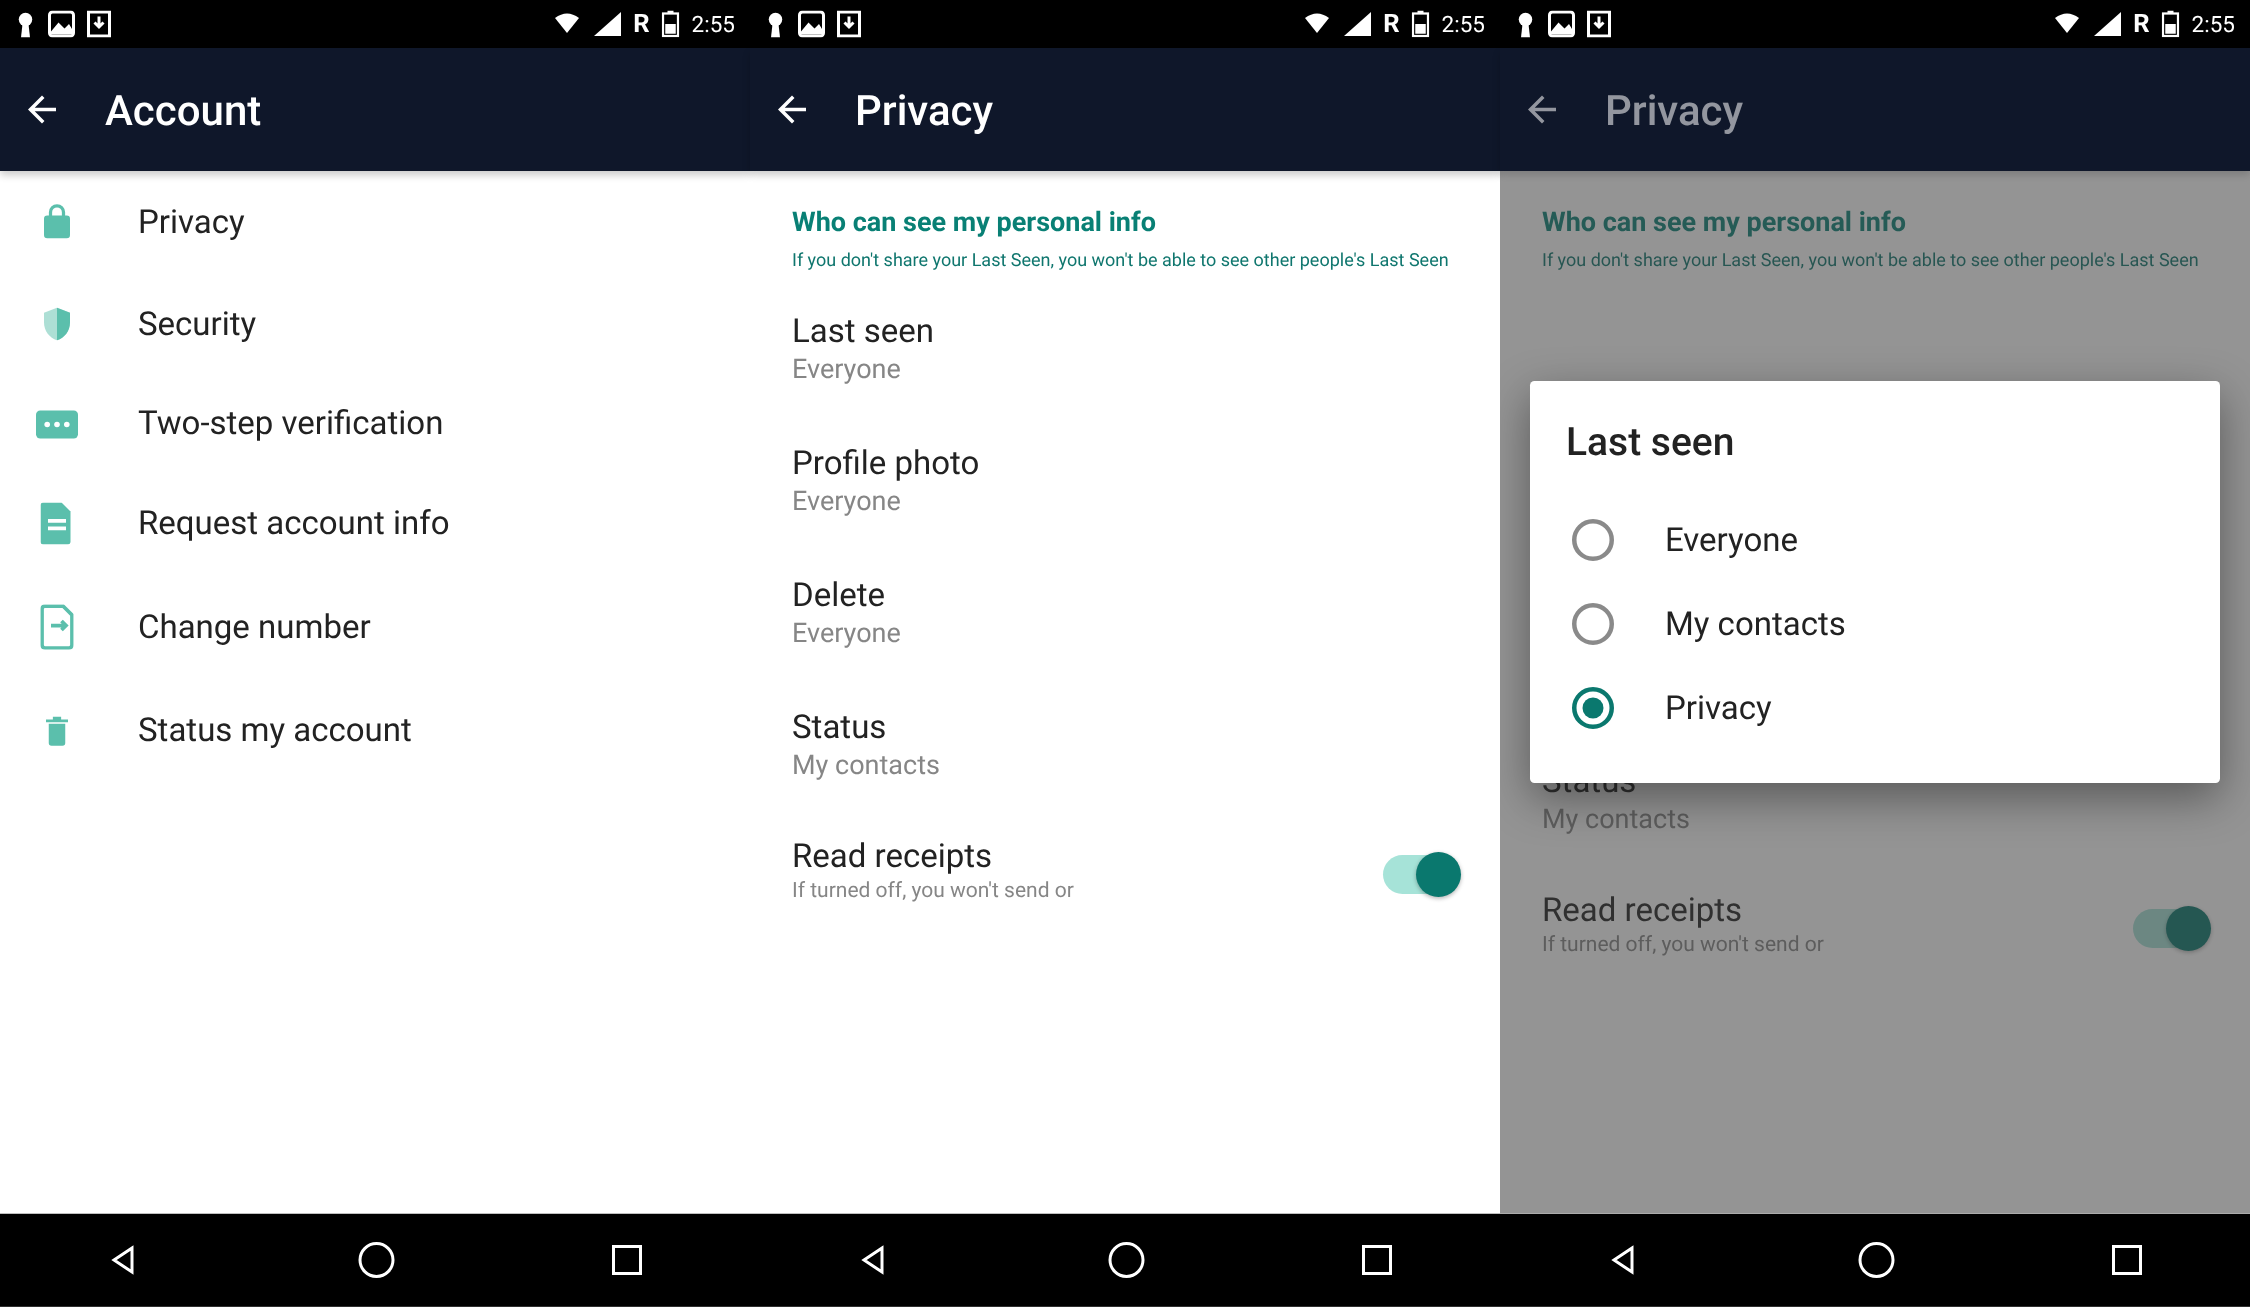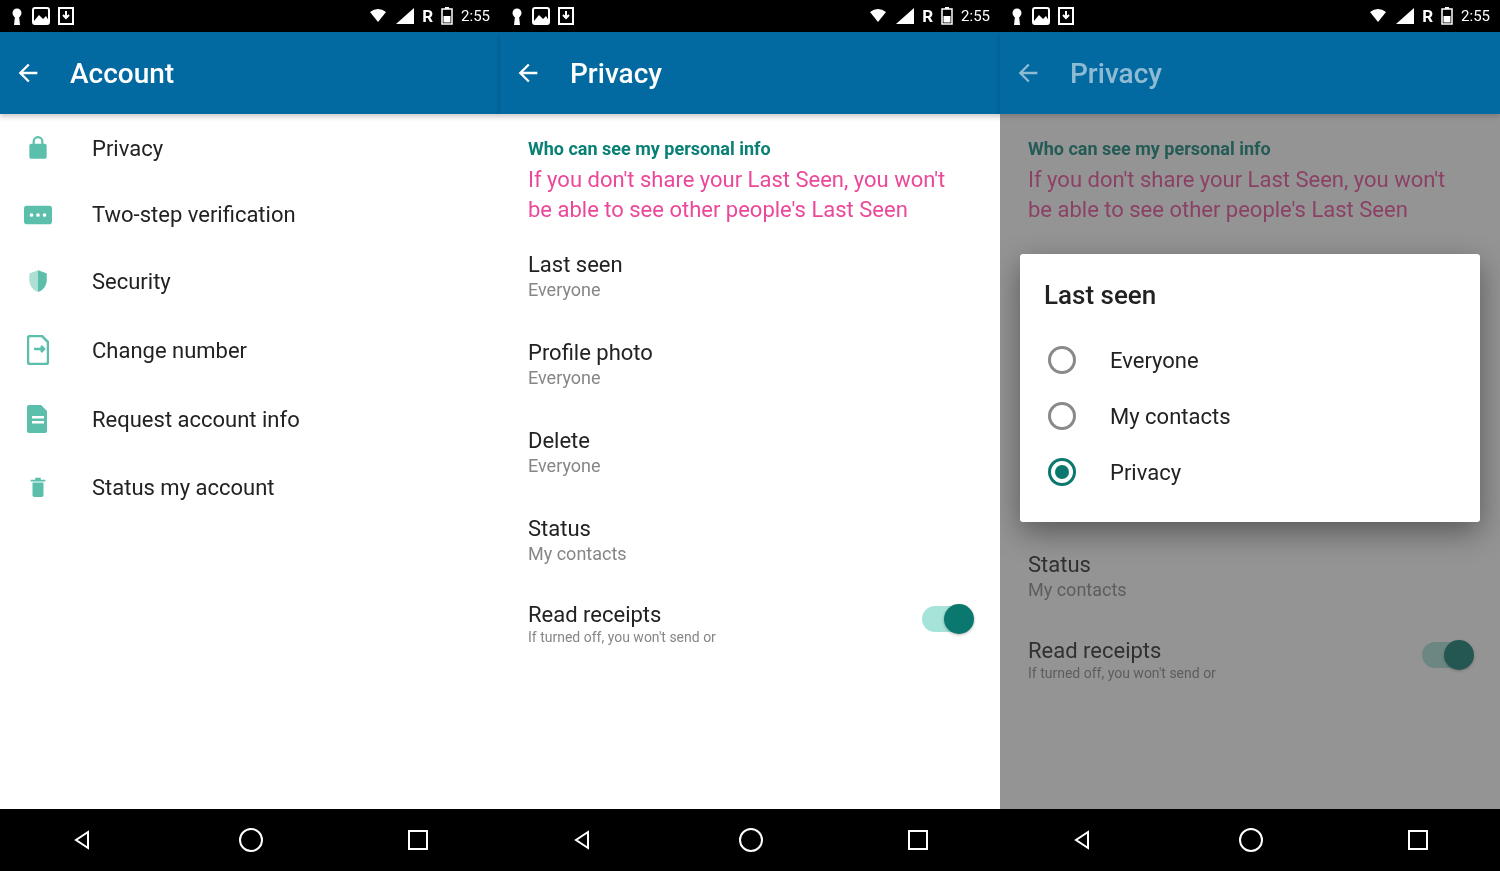--- a/index.html
+++ b/index.html
@@ -1,33 +1,33 @@
 <!DOCTYPE html>
 <html><head>
   <meta charset="utf-8">
   <style>
     * { margin:0; padding:0; box-sizing:border-box; font-family:Roboto, Arial, sans-serif; }
     body { background:#000; display:flex; width:1500px; height:871px; }
     .panel { width:500px; height:871px; display:flex; flex-direction:column; position:relative; background:#fff; }
     .status-bar { height:32px; background:#000; color:#fff; display:flex; align-items:center; justify-content:space-between; padding:0 10px; font-size:15px; }
     .status-left, .status-right { display:flex; align-items:center; gap:8px; }
     .status-right .r { font-weight:700; font-size:17px;}
-    .app-bar { height:82px; background:#0369a1; display:flex; align-items:center; padding:0 14px; gap:28px; box-shadow:0 3px 5px rgba(0,0,0,0.2); position:relative; z-index:2;}
+    .app-bar { height:82px; background:#0f172a; display:flex; align-items:center; padding:0 14px; gap:28px; box-shadow:0 3px 5px rgba(0,0,0,0.2); position:relative; z-index:2;}
     .app-bar .back { color:#fff; }
     .app-bar .title { color:#fff; font-size:28px; font-weight:500;}
     .content { flex:1; background:#fff; overflow:hidden; position:relative;}
     .section-header { color:#098075; font-size:18px; font-weight:700; padding:24px 28px 6px 28px; }
-    .section-desc { color:#ec4899; font-size:22px; padding:0 28px 8px 28px; line-height:1.35;}
+    .section-desc { color:#0f766e; font-size:12px; padding:0 28px 8px 28px; line-height:1.35;}
     .list-item { display:flex; align-items:center; padding:20px 24px; gap:40px; cursor:pointer;}
     .list-item .icon { width:28px; display:flex; align-items:center; justify-content:center; color:#5bbfac;}
     .list-item .label { font-size:22px; color:#222;}
     .setting-item { padding:20px 28px; cursor:pointer;}
     .setting-item .s-title { font-size:22px; color:#222;}
     .setting-item .s-value { font-size:18px; color:#868686; margin-top:2px;}
-    .toggle-row { display:flex; align-items:flex-start; justify-content:space-between; padding:18px 28px 6px 28px;}
+    .toggle-row { display:flex; align-items:center; justify-content:space-between; padding:18px 28px 6px 28px;}
     .toggle-text .s-title { font-size:22px; color:#222;}
     .toggle-text .s-value { font-size:14px; color:#868686; margin-top:2px;}
     .switch { width:50px; height:26px; background:#a6e3d8; border-radius:13px; position:relative; flex-shrink:0; margin-top:4px;}
     .switch::after { content:""; position:absolute; right:-2px; top:-2px; width:30px; height:30px; background:#0a786e; border-radius:50%; box-shadow:0 1px 3px rgba(0,0,0,0.3);}
     .nav-bar { height:62px; background:#000; display:flex; align-items:center; justify-content:space-around; color:#fff;}
     .overlay { position:absolute; inset:0; background:rgba(60,60,60,0.55); z-index:5;}
     .dialog { position:absolute; left:20px; right:20px; top:140px; background:#fff; border-radius:3px; box-shadow:0 10px 30px rgba(0,0,0,0.4); z-index:6; padding:26px 24px 22px 24px;}
     .dialog .dlg-title { font-size:26px; font-weight:500; color:#222; margin-bottom:22px;}
     .dialog .opt { display:flex; align-items:center; gap:34px; padding:14px 4px; cursor:pointer;}
     .dialog .radio { width:28px; height:28px; border:3px solid #8a8a8a; border-radius:50%; display:flex; align-items:center; justify-content:center;}
@@ -96,56 +96,56 @@
     <div class="list-item">
       <span class="icon">
           <svg width="26" height="28" viewBox="0 0 24 24">
             <path fill="#5bbfac" d="M18 8h-1V6a5 5 0 0 0-10 0v2H6a2 2 0 0 0-2 2v10a2 2 0 0 0 2 2h12a2 2 0 0 0 2-2V10a2 2 0 0 0-2-2zM9 6a3 3 0 1 1 6 0v2H9z"></path>
           </svg>
         </span>
       <span class="label">Privacy</span>
     </div>
     <div class="list-item">
       <span class="icon">
+          <svg width="26" height="28" viewBox="0 0 24 24">
+            <path fill="#5bbfac" d="M12 2 L4 5v6c0 5 3.4 9.6 8 11 4.6-1.4 8-6 8-11V5z" opacity="0.5"></path>
+            <path fill="#5bbfac" d="M12 2v20c4.6-1.4 8-6 8-11V5z"></path>
+          </svg>
+        </span>
+      <span class="label">Security</span>
+    </div>
+    <div class="list-item">
+      <span class="icon">
           <svg width="30" height="20" viewBox="0 0 30 20">
             <rect width="30" height="20" rx="3" fill="#5bbfac"></rect>
             <circle cx="8" cy="10" r="2" fill="#fff"></circle>
             <circle cx="15" cy="10" r="2" fill="#fff"></circle>
             <circle cx="22" cy="10" r="2" fill="#fff"></circle>
           </svg>
         </span>
       <span class="label">Two-step verification</span>
     </div>
     <div class="list-item">
       <span class="icon">
-          <svg width="26" height="28" viewBox="0 0 24 24">
-            <path fill="#5bbfac" d="M12 2 L4 5v6c0 5 3.4 9.6 8 11 4.6-1.4 8-6 8-11V5z" opacity="0.5"></path>
-            <path fill="#5bbfac" d="M12 2v20c4.6-1.4 8-6 8-11V5z"></path>
-          </svg>
-        </span>
-      <span class="label">Security</span>
-    </div>
-    <div class="list-item">
-      <span class="icon">
-          <svg width="22" height="30" viewBox="0 0 22 30">
-            <path fill="none" stroke="#5bbfac" stroke-width="2.5" d="M3 1h12l6 6v20a2 2 0 0 1-2 2H3a2 2 0 0 1-2-2V3a2 2 0 0 1 2-2z"></path>
-            <path d="M7 14h10 M14 11l3 3-3 3" stroke="#5bbfac" stroke-width="2.5" fill="none"></path>
-          </svg>
-        </span>
-      <span class="label">Change number</span>
-    </div>
-    <div class="list-item">
-      <span class="icon">
           <svg width="22" height="28" viewBox="0 0 22 28">
             <path fill="#5bbfac" d="M2 0h12l6 6v20a2 2 0 0 1-2 2H2a2 2 0 0 1-2-2V2a2 2 0 0 1 2-2z"></path>
             <rect x="5" y="11" width="12" height="2.5" fill="#fff"></rect>
             <rect x="5" y="16" width="12" height="2.5" fill="#fff"></rect>
           </svg>
         </span>
       <span class="label">Request account info</span>
+    </div>
+    <div class="list-item">
+      <span class="icon">
+          <svg width="22" height="30" viewBox="0 0 22 30">
+            <path fill="none" stroke="#5bbfac" stroke-width="2.5" d="M3 1h12l6 6v20a2 2 0 0 1-2 2H3a2 2 0 0 1-2-2V3a2 2 0 0 1 2-2z"></path>
+            <path d="M7 14h10 M14 11l3 3-3 3" stroke="#5bbfac" stroke-width="2.5" fill="none"></path>
+          </svg>
+        </span>
+      <span class="label">Change number</span>
     </div>
     <div class="list-item">
       <span class="icon">
           <svg width="22" height="28" viewBox="0 0 24 24">
             <path fill="#5bbfac" d="M6 7h12v14a2 2 0 0 1-2 2H8a2 2 0 0 1-2-2zM4 4h16v2H4zM9 2h6v2H9z"></path>
           </svg>
         </span>
       <span class="label">Status my account</span>
     </div>
   </div>

